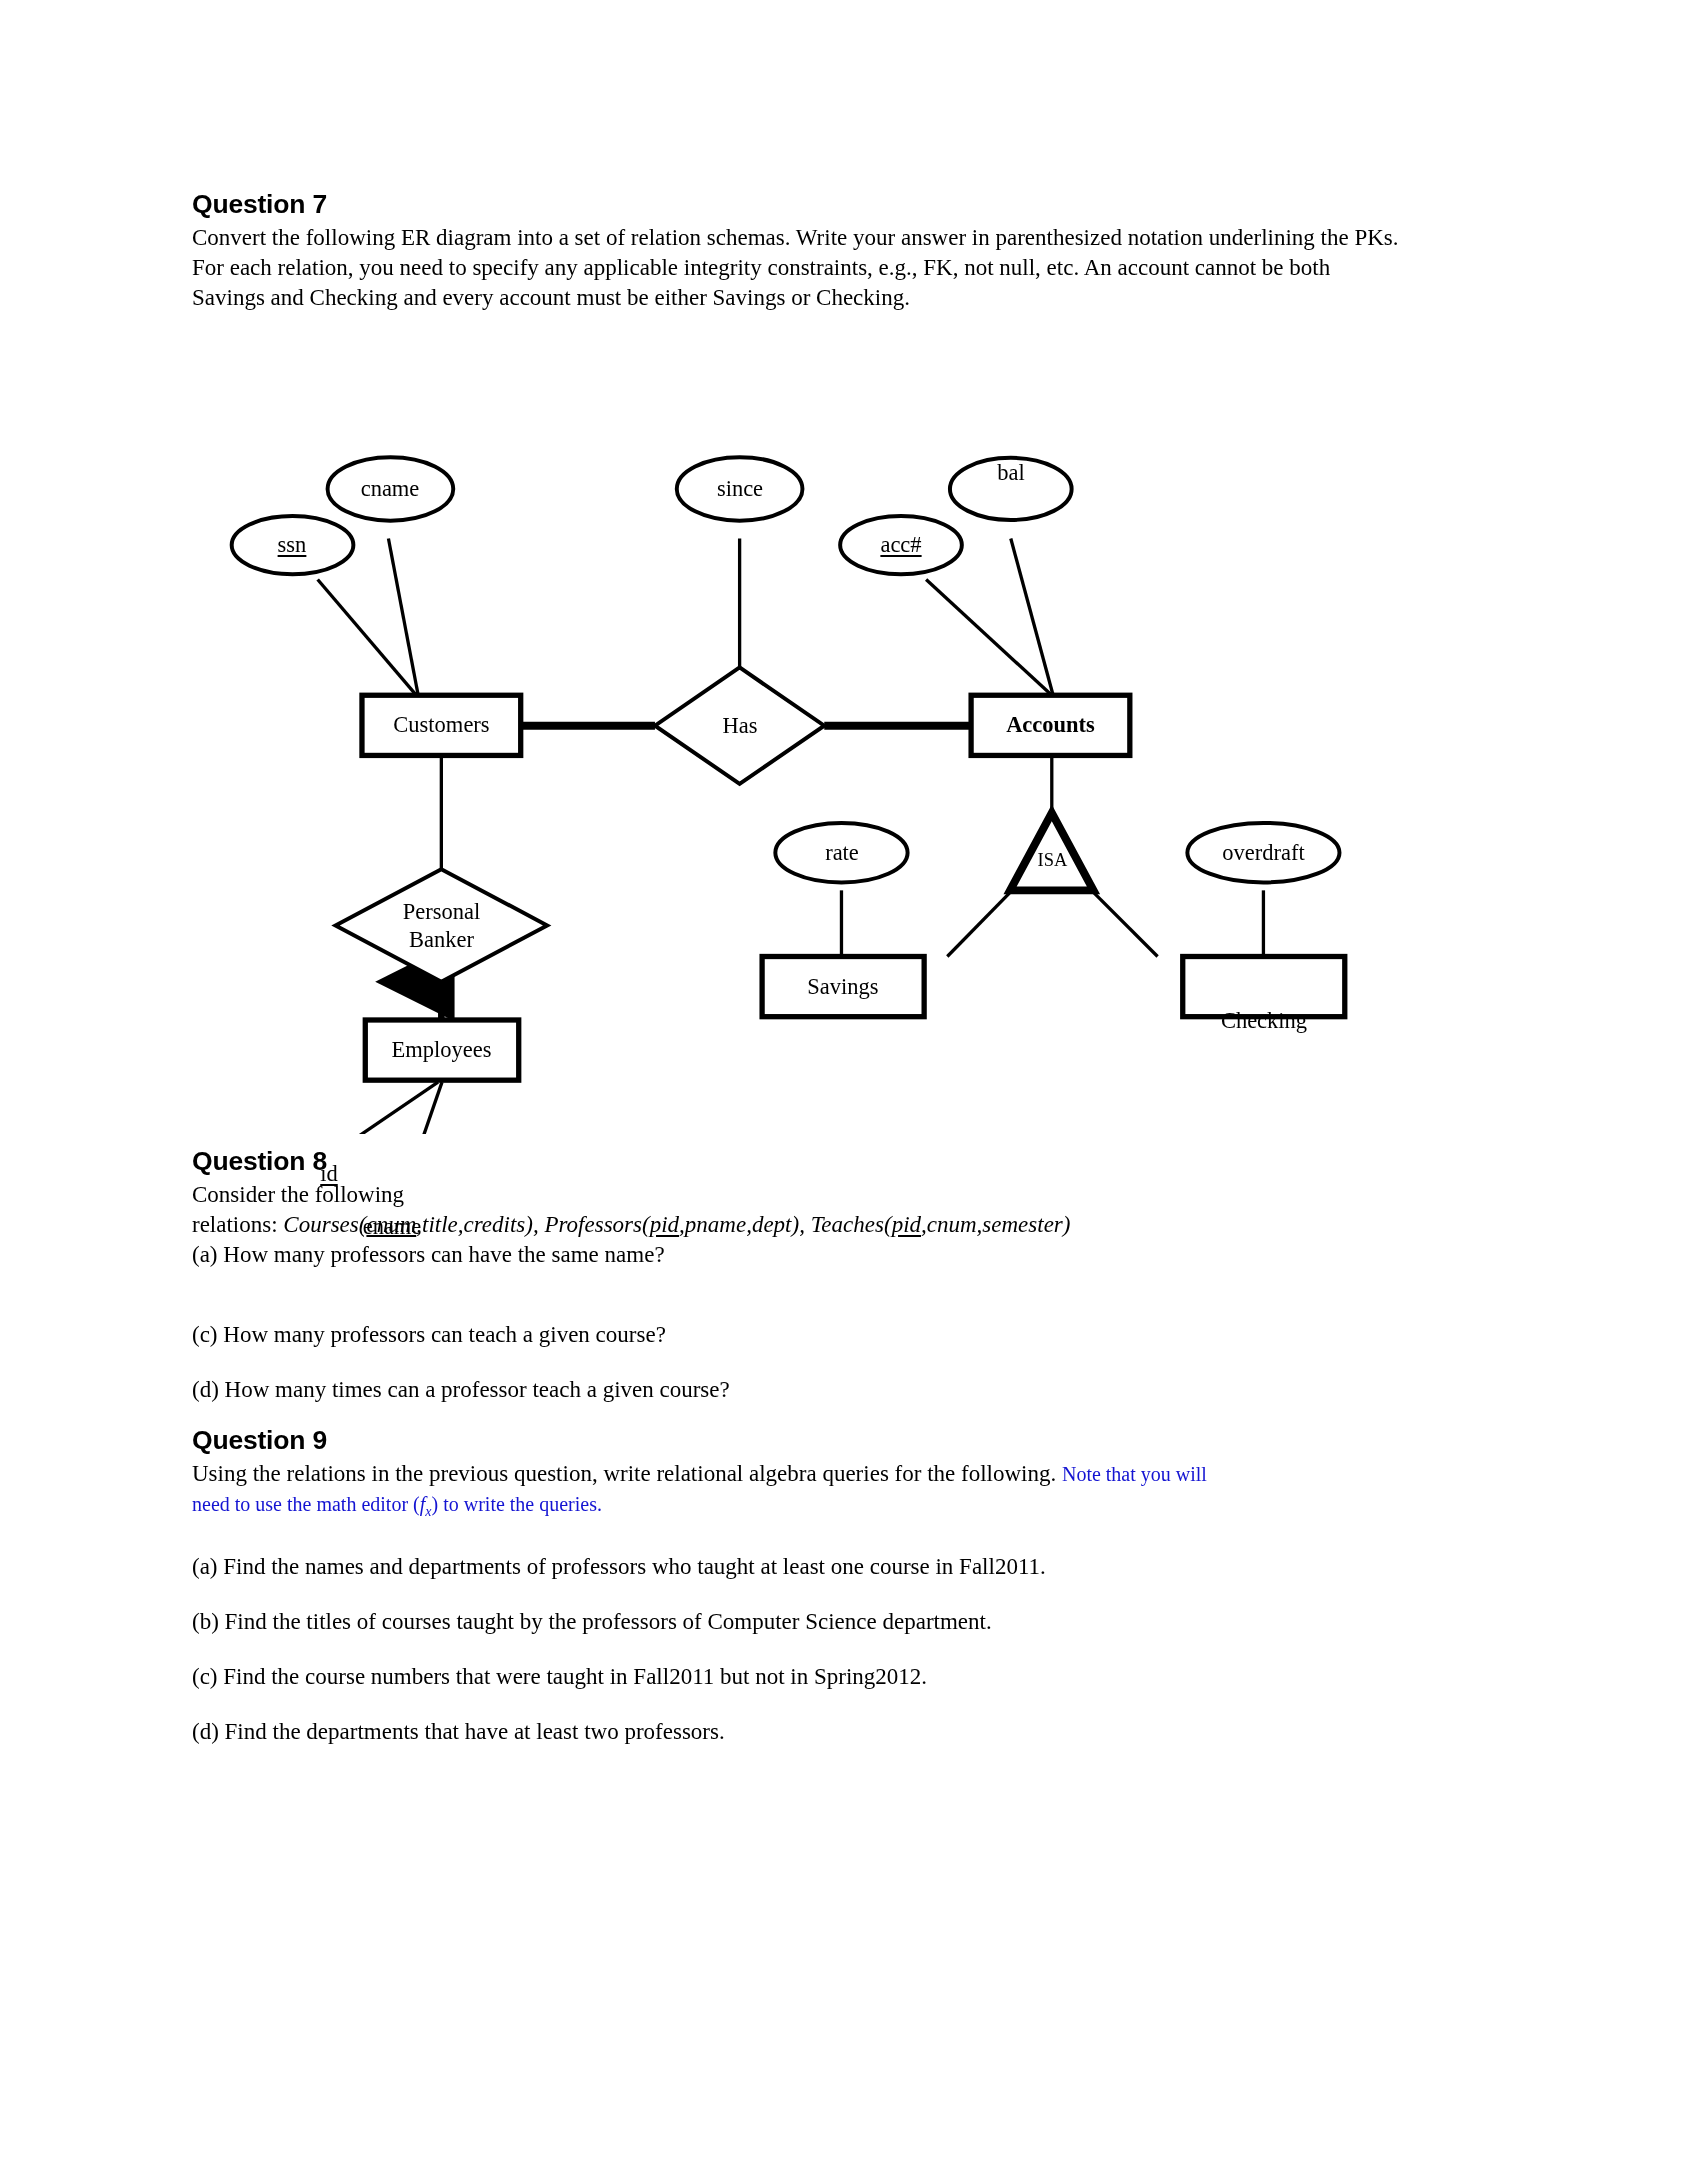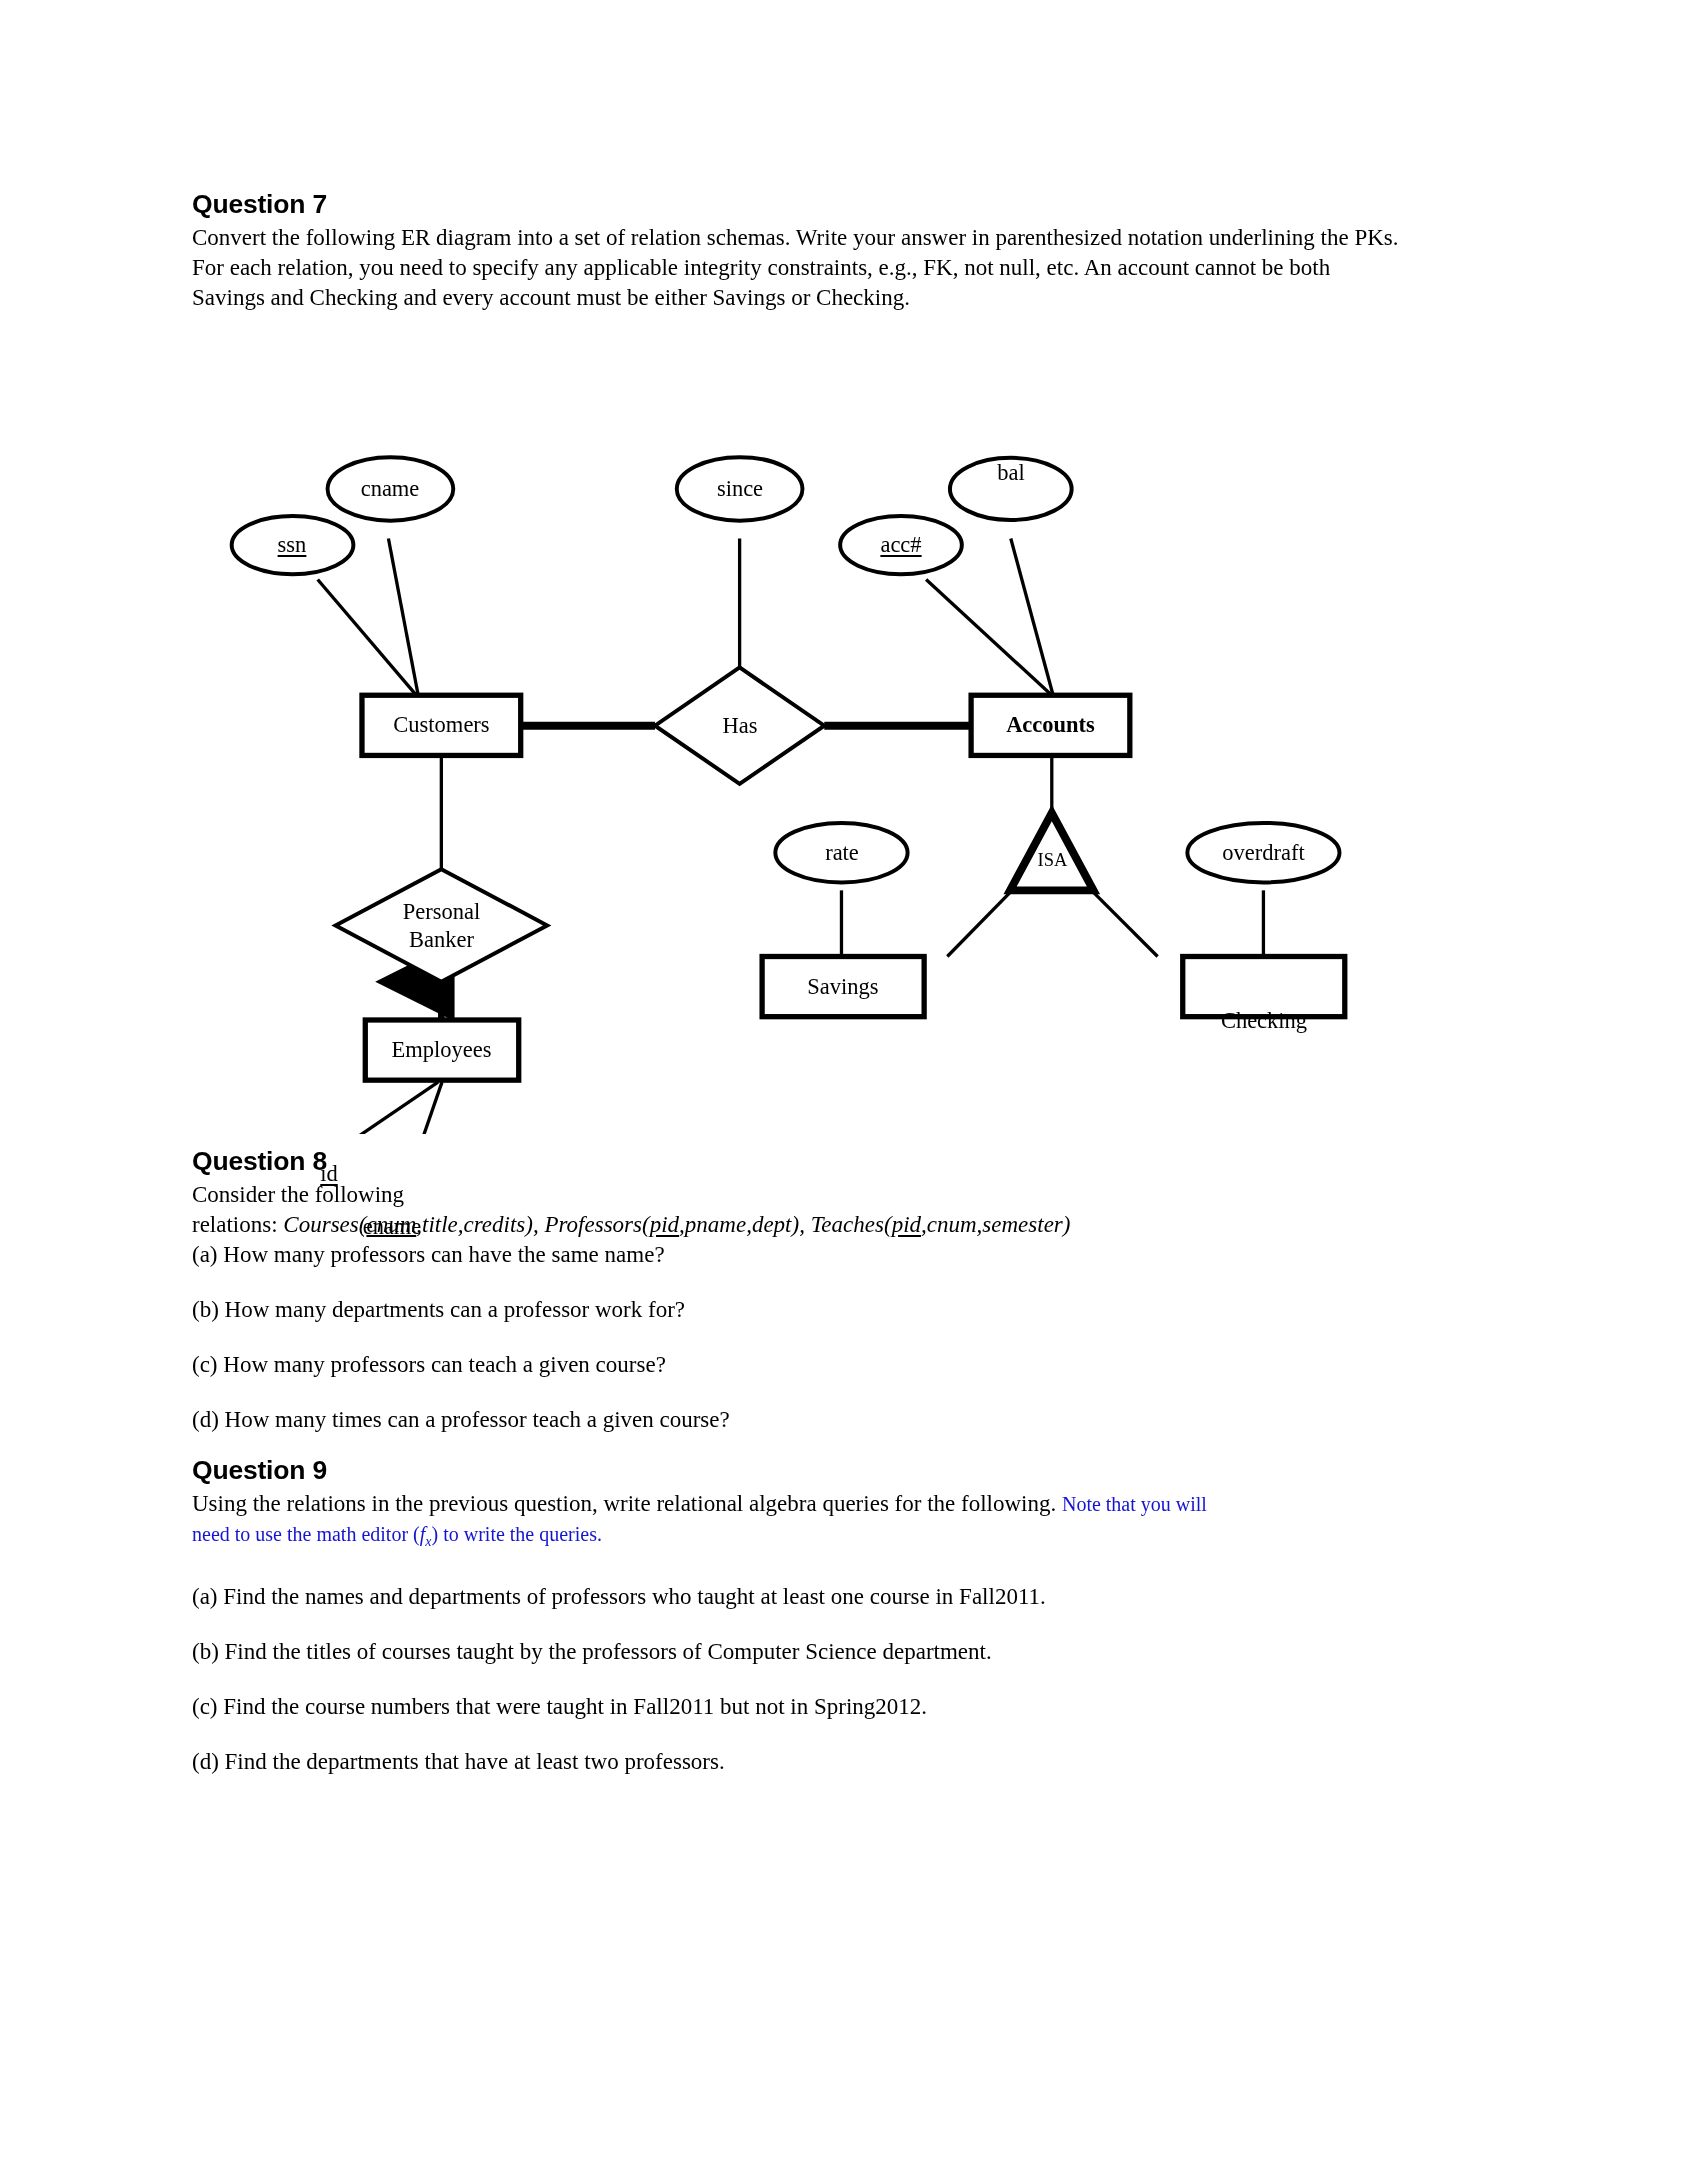--- a/index.html
+++ b/index.html
@@ -211,21 +211,20 @@
             <span>Professors</span>(<span class="pk">pid</span>,<span>pname</span>,<span>dept</span>),
           </span>
           <span>
             <span>Teaches</span>(<span class="pk">pid</span>,<span>cnum</span>,<span>semester</span>)
           </span>
         </span>
       </p>
 
       <p class="body sub">(a) How many professors can have the same name?</p>
       <div class="gap"></div>
-      <p class="body sub">(b) How many departments can a professor work for?</p>
       <div class="gap"></div>
       <p class="body sub">(c) How many professors can teach a given course?</p>
       <div class="gap"></div>
       <p class="body sub">(d) How many times can a professor teach a given course?</p>
     </div>
 
     <div class="q-block" style="margin-top:20px;">
       <h2 class="qhead">Question 9</h2>
 
       <p class="body" style="width:1032px;">

